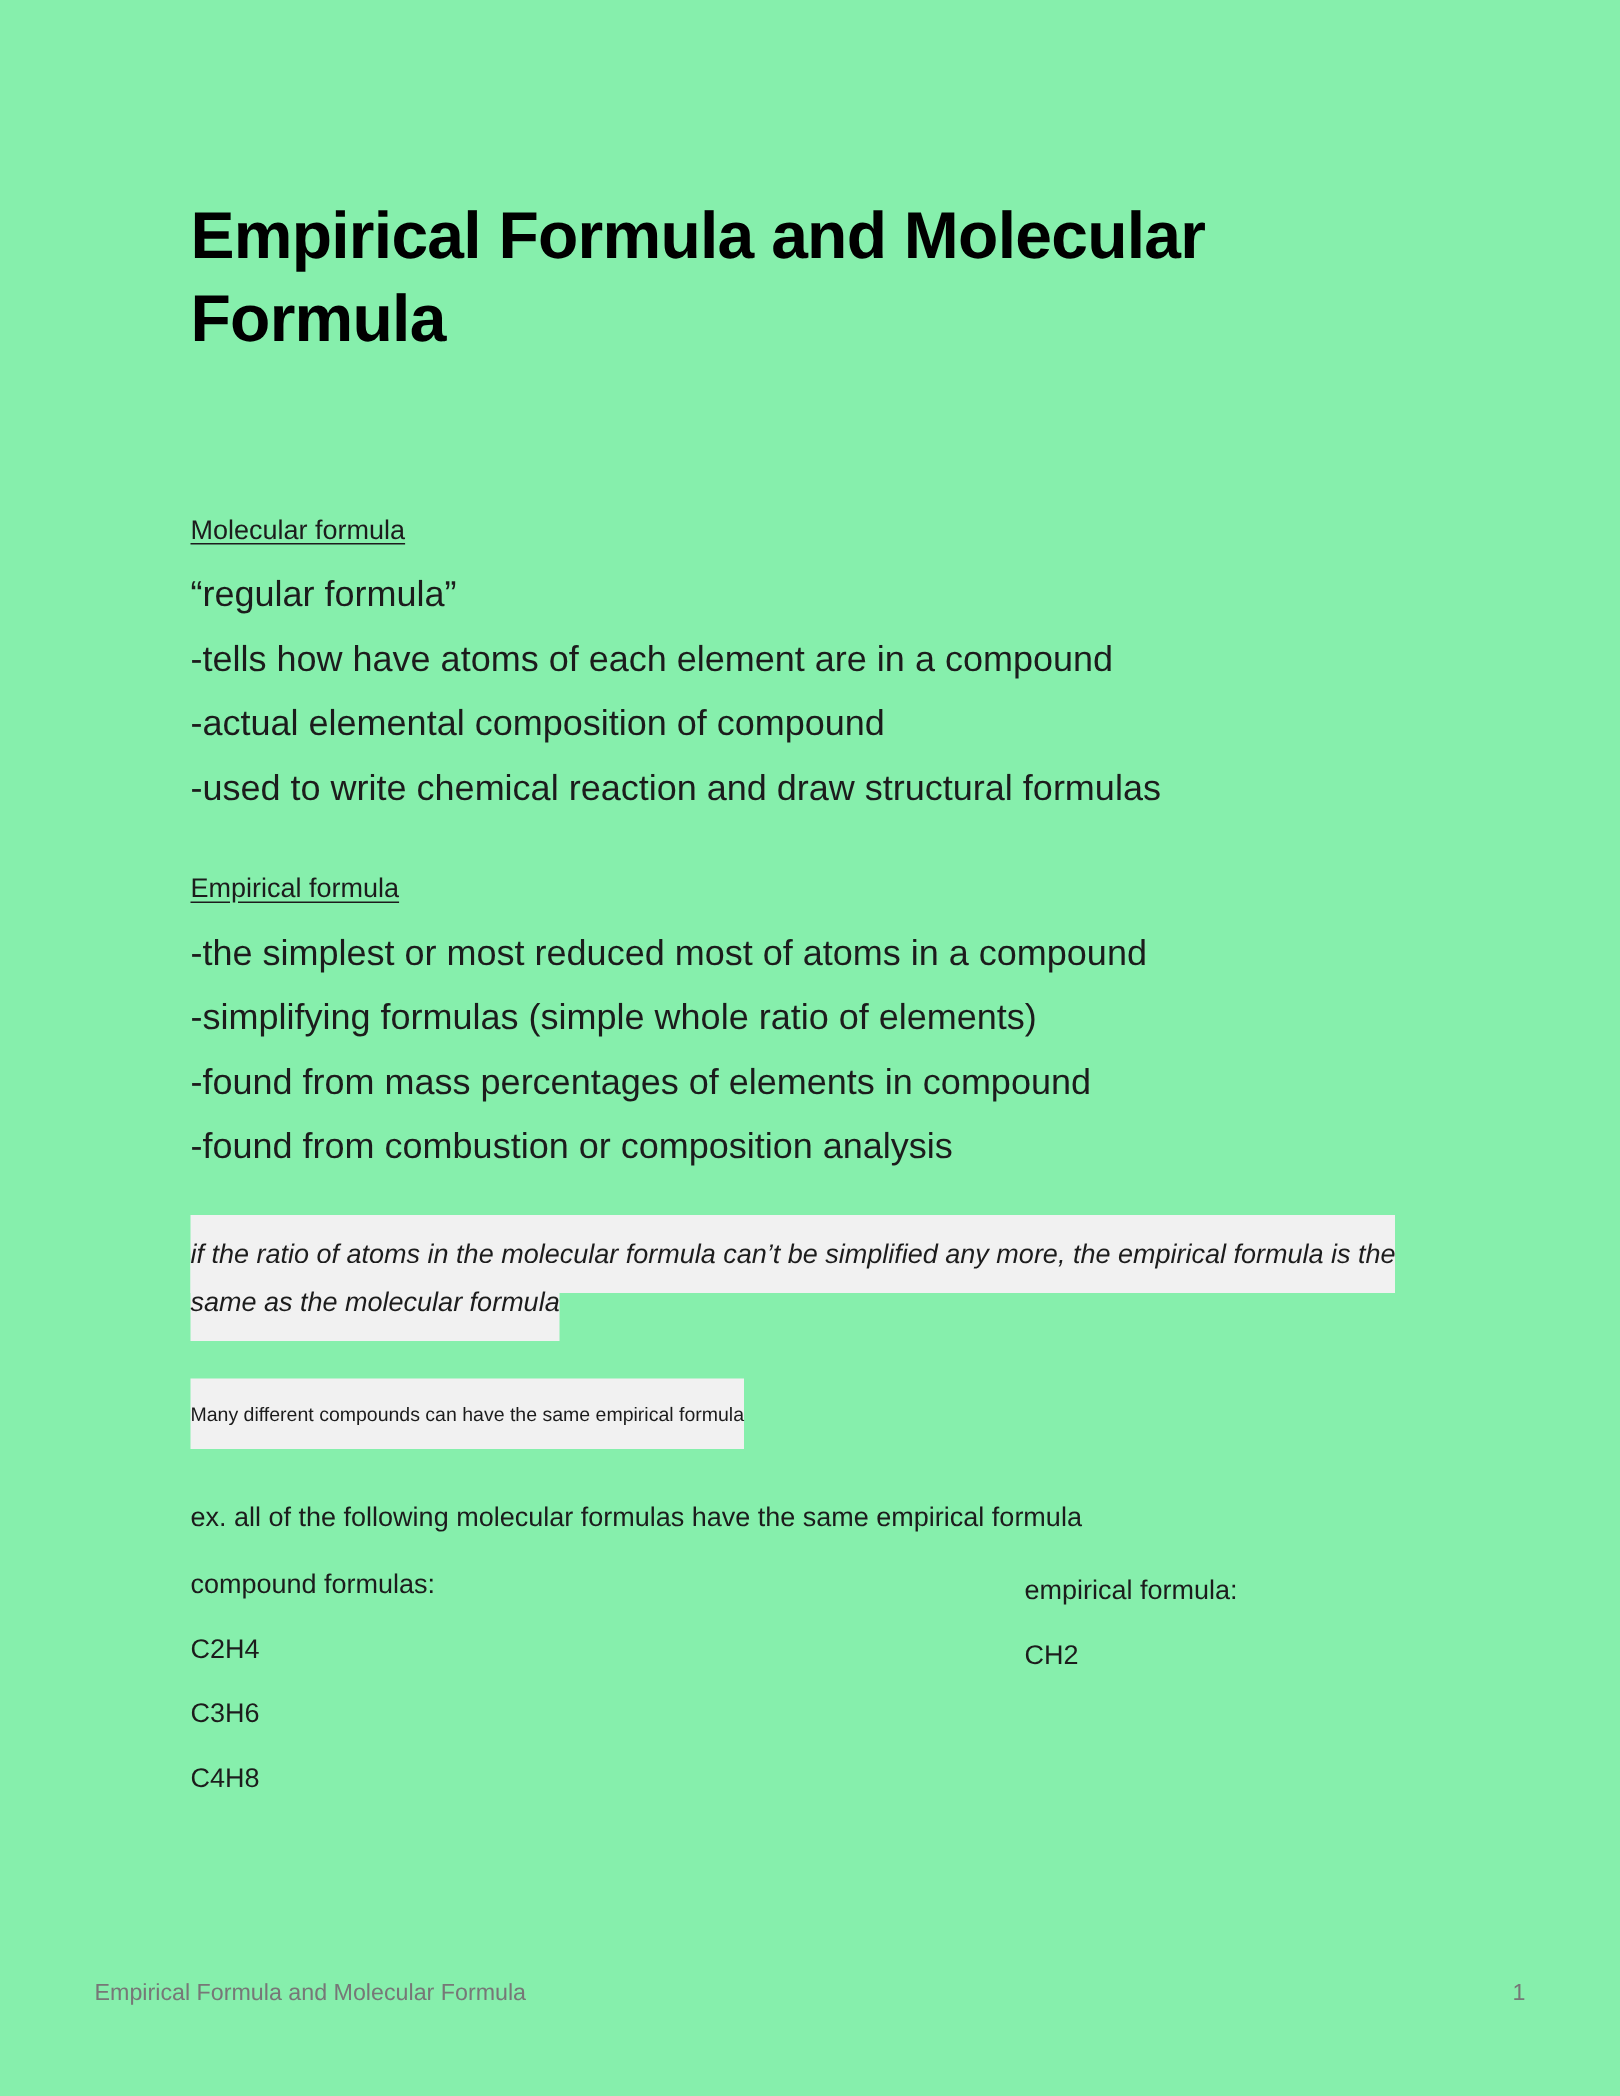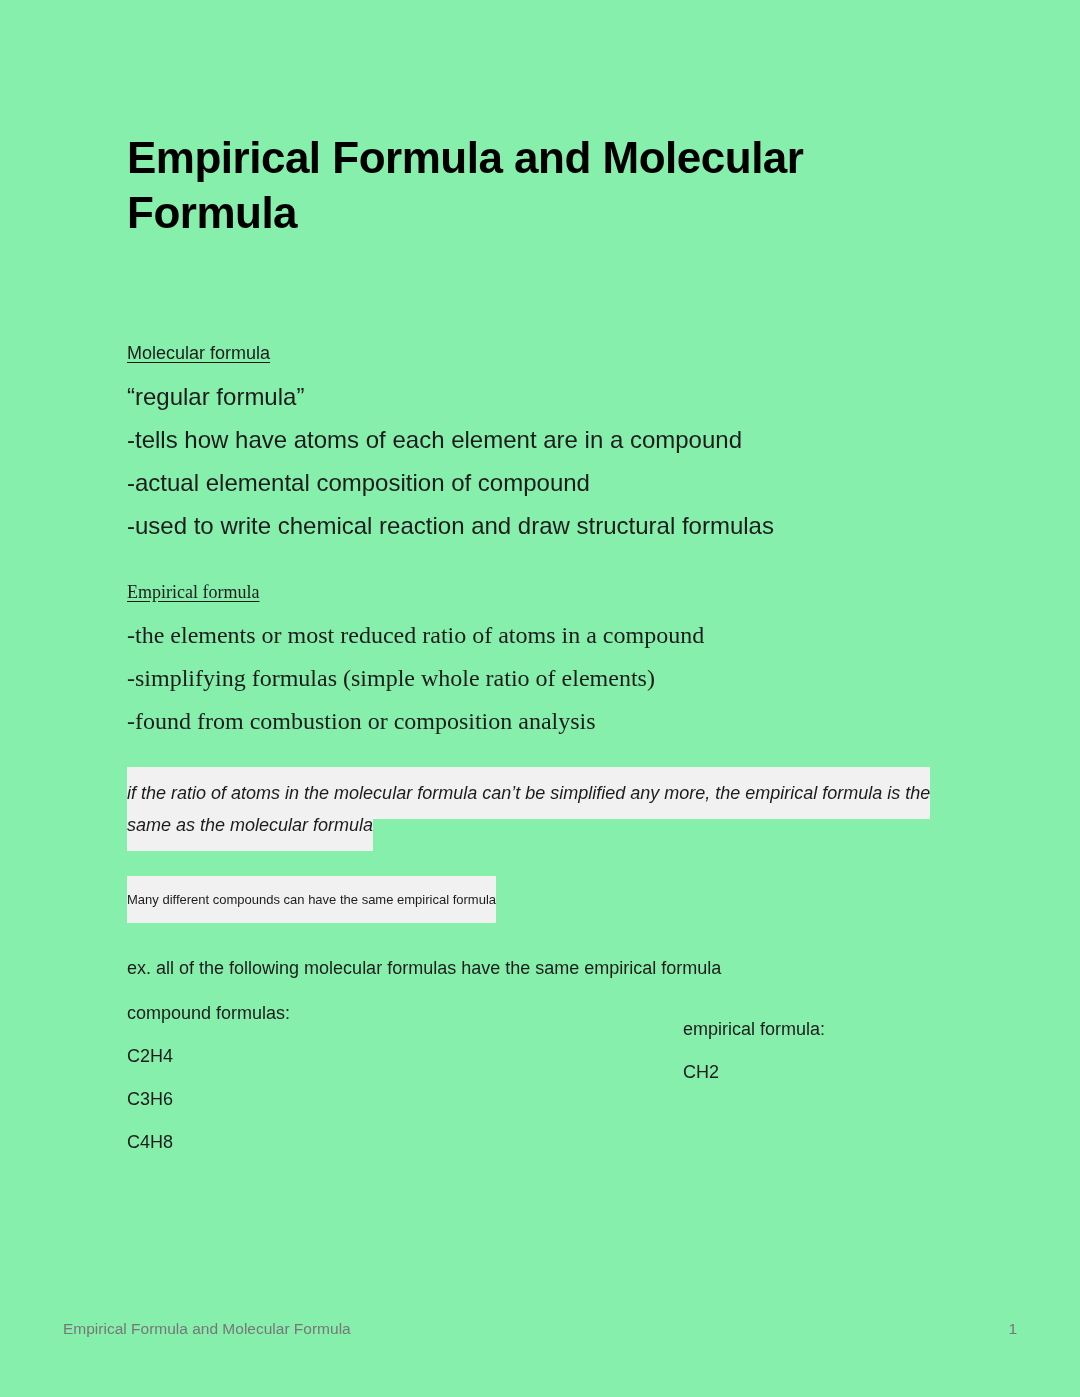--- a/index.html
+++ b/index.html
@@ -19,21 +19,21 @@
   .doc-title {
     font-size: 44px;
     font-weight: 700;
     line-height: 1.25;
     color: #000000;
     margin: 0;
     max-width: 840px;
     letter-spacing: -0.5px;
   }
   .section-first { margin-top: 102px; }
-  .section { margin-top: 44px; font-family: Liberation Serif, serif; }
+  .section { margin-top: 44px; }
   .heading {
     font-size: 18px;
     line-height: 23px;
     margin: 0 0 20px 0;
     text-decoration: underline;
     text-underline-offset: 3px;
   }
   .line {
     font-size: 24px;
     line-height: 23px;
@@ -63,21 +63,21 @@
   .example-rows { margin-top: 22px; }
   .example-row {
     position: relative;
     font-size: 18px;
     line-height: 23px;
     margin: 0 0 20px 0;
   }
   .example-row .right-col {
     position: absolute;
     left: 556px;
-    top: 16px;
+    top: 4px;
     white-space: nowrap;
   }
   .footer {
     position: absolute;
     left: 63px;
     right: 63px;
     top: 1320px;
     display: flex;
     justify-content: space-between;
     align-items: baseline;
@@ -96,22 +96,23 @@
     <section class="section-first">
       <p class="heading">Molecular formula</p>
       <p class="line">“regular formula”</p>
       <p class="line">-tells how have atoms of each element are in a compound</p>
       <p class="line">-actual elemental composition of compound</p>
       <p class="line">-used to write chemical reaction and draw structural formulas</p>
     </section>
 
     <section class="section">
       <p class="heading">Empirical formula</p>
-      <p class="line">-the elements or most reduced ratio of atoms in a compound</p>
+      <p class="line">-the simplest or most reduced most of atoms in a compound</p>
       <p class="line">-simplifying formulas (simple whole ratio of elements)</p>
+      <p class="line">-found from mass percentages of elements in compound</p>
       <p class="line">-found from combustion or composition analysis</p>
     </section>
 
     <p class="note"><span class="hl">if the ratio of atoms in the molecular formula can’t be simplified any more, the empirical formula is the same as the molecular formula</span></p>
 
     <p class="highlight-line"><span class="hl">Many different compounds can have the same empirical formula</span></p>
 
     <p class="example-intro">ex. all of the following molecular formulas have the same empirical formula</p>
 
     <div class="example-rows">

